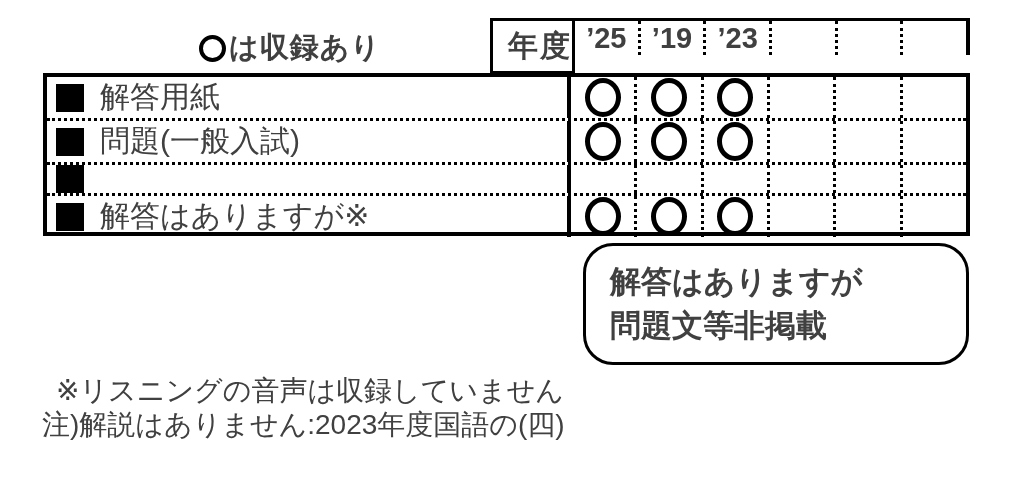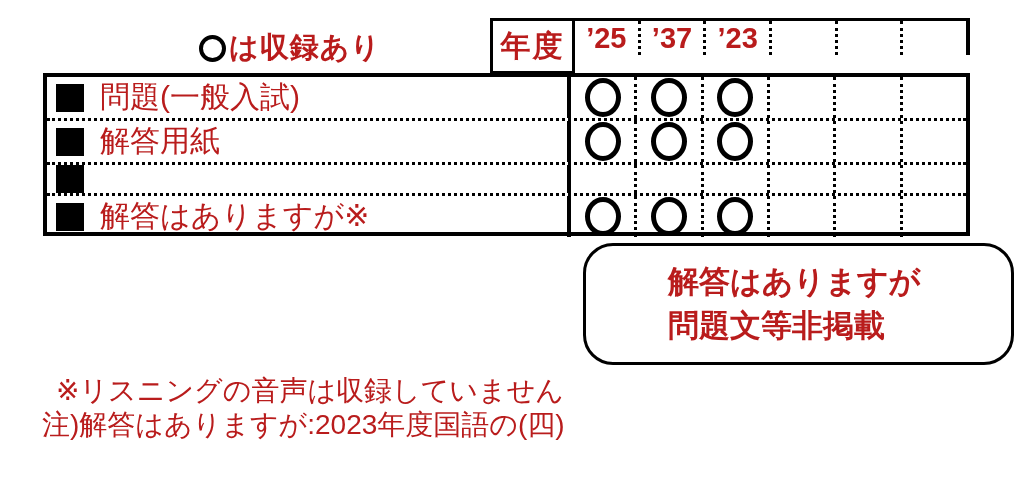--- a/index.html
+++ b/index.html
@@ -1,21 +1,21 @@
 <!DOCTYPE html>
 <html><head>
 <meta charset="utf-8">
 <style>
   html, body { margin: 0; padding: 0; background: #ffffff; }
   #canvas {
     position: relative;
     width: 1028px;
     height: 498px;
     background: #ffffff;
-    color: #b91c1c;
+    color: #404040;
     font-family: "Liberation Sans", "DejaVu Sans", sans-serif;
     overflow: hidden;
   }
 
   
   .legend {
     position: absolute;
     left: 150px; top: 30px;
     width: 280px; height: 36px;
     display: flex; align-items: center; justify-content: center;
@@ -30,21 +30,21 @@
     flex: none;
   }
 
   
   .corner-header {
     position: absolute;
     left: 490px; top: 18px;
     width: 85px; height: 56px;
     border: 3px solid #000;
     box-sizing: border-box;
-    display: flex; align-items: center; justify-content: center;
+    display: flex; align-items: center; justify-content: flex-end;
     font-size: 30px; font-weight: 600; letter-spacing: 2px;
     background: #fff;
   }
   .year-header-row {
     position: absolute;
     left: 575px; top: 18px;
     width: 395px; height: 37px;
     border-top: 3px solid #000;
     border-right: 4px solid #000;
     box-sizing: border-box;
@@ -98,27 +98,27 @@
     width: 26px; height: 29px;
     border: 5px solid #000;
     border-radius: 50%;
   }
   .dot.on { display: block; }
 
   
   .callout {
     position: absolute;
     left: 583px; top: 243px;
-    width: 431px; height: 122px;
+    width: 386px; height: 122px;
     border: 3px solid #000;
     border-radius: 30px;
     box-sizing: border-box;
     display: flex; flex-direction: column; justify-content: center;
     align-items: flex-start;
-    padding-left: 82px;
+    padding-left: 24px;
     gap: 10px;
     font-size: 31px; font-weight: 600;
     background: #fff;
   }
   .callout .line { line-height: 1.1; white-space: nowrap; }
 
   
   .note { position: absolute; font-size: 28px; font-weight: 500; white-space: nowrap; }
   .note-1 { left: 56px; top: 372px; }
   .note-2 { left: 42px; top: 406px; }
@@ -131,54 +131,54 @@
   <div class="legend">
     <span class="circle-glyph"></span>
     <span>は収録あり</span>
   </div>
 
   <div class="corner-header">
     <span>年度</span>
   </div>
   <div class="year-header-row">
     <div class="year-header-cell">’25</div>
-    <div class="year-header-cell">’37</div>
+    <div class="year-header-cell">’19</div>
     <div class="year-header-cell">’23</div>
     <div class="year-header-cell"></div>
     <div class="year-header-cell"></div>
     <div class="year-header-cell"></div>
   </div>
 
   <div class="table-body">
 
     <div class="trow">
       <div class="label-cell">
         <span class="bullet-square"></span>
+        <span>解答用紙</span>
+      </div>
+      <div class="year-area">
+        <div class="mark-cell">
+            <span class="dot on"></span>
+          </div>
+        <div class="mark-cell">
+            <span class="dot on"></span>
+          </div>
+        <div class="mark-cell">
+            <span class="dot on"></span>
+          </div>
+        <div class="mark-cell"></div>
+        <div class="mark-cell"></div>
+        <div class="mark-cell"></div>
+      </div>
+    </div>
+
+    <div class="trow">
+      <div class="label-cell">
+        <span class="bullet-square"></span>
         <span>問題(一般入試)</span>
-      </div>
-      <div class="year-area">
-        <div class="mark-cell">
-            <span class="dot on"></span>
-          </div>
-        <div class="mark-cell">
-            <span class="dot on"></span>
-          </div>
-        <div class="mark-cell">
-            <span class="dot on"></span>
-          </div>
-        <div class="mark-cell"></div>
-        <div class="mark-cell"></div>
-        <div class="mark-cell"></div>
-      </div>
-    </div>
-
-    <div class="trow">
-      <div class="label-cell">
-        <span class="bullet-square"></span>
-        <span>解答用紙</span>
       </div>
       <div class="year-area">
         <div class="mark-cell">
             <span class="dot on"></span>
           </div>
         <div class="mark-cell">
             <span class="dot on"></span>
           </div>
         <div class="mark-cell">
             <span class="dot on"></span>
@@ -225,15 +225,15 @@
     </div>
 
   </div>
 
   <div class="callout">
     <div class="line">解答はありますが</div>
     <div class="line">問題文等非掲載</div>
   </div>
 
   <div class="note note-1">※リスニングの音声は収録していません</div>
-  <div class="note note-2">注)解答はありますが:2023年度国語の(四)</div>
+  <div class="note note-2">注)解説はありません:2023年度国語の(四)</div>
 
 </div>
 
 </body></html>

